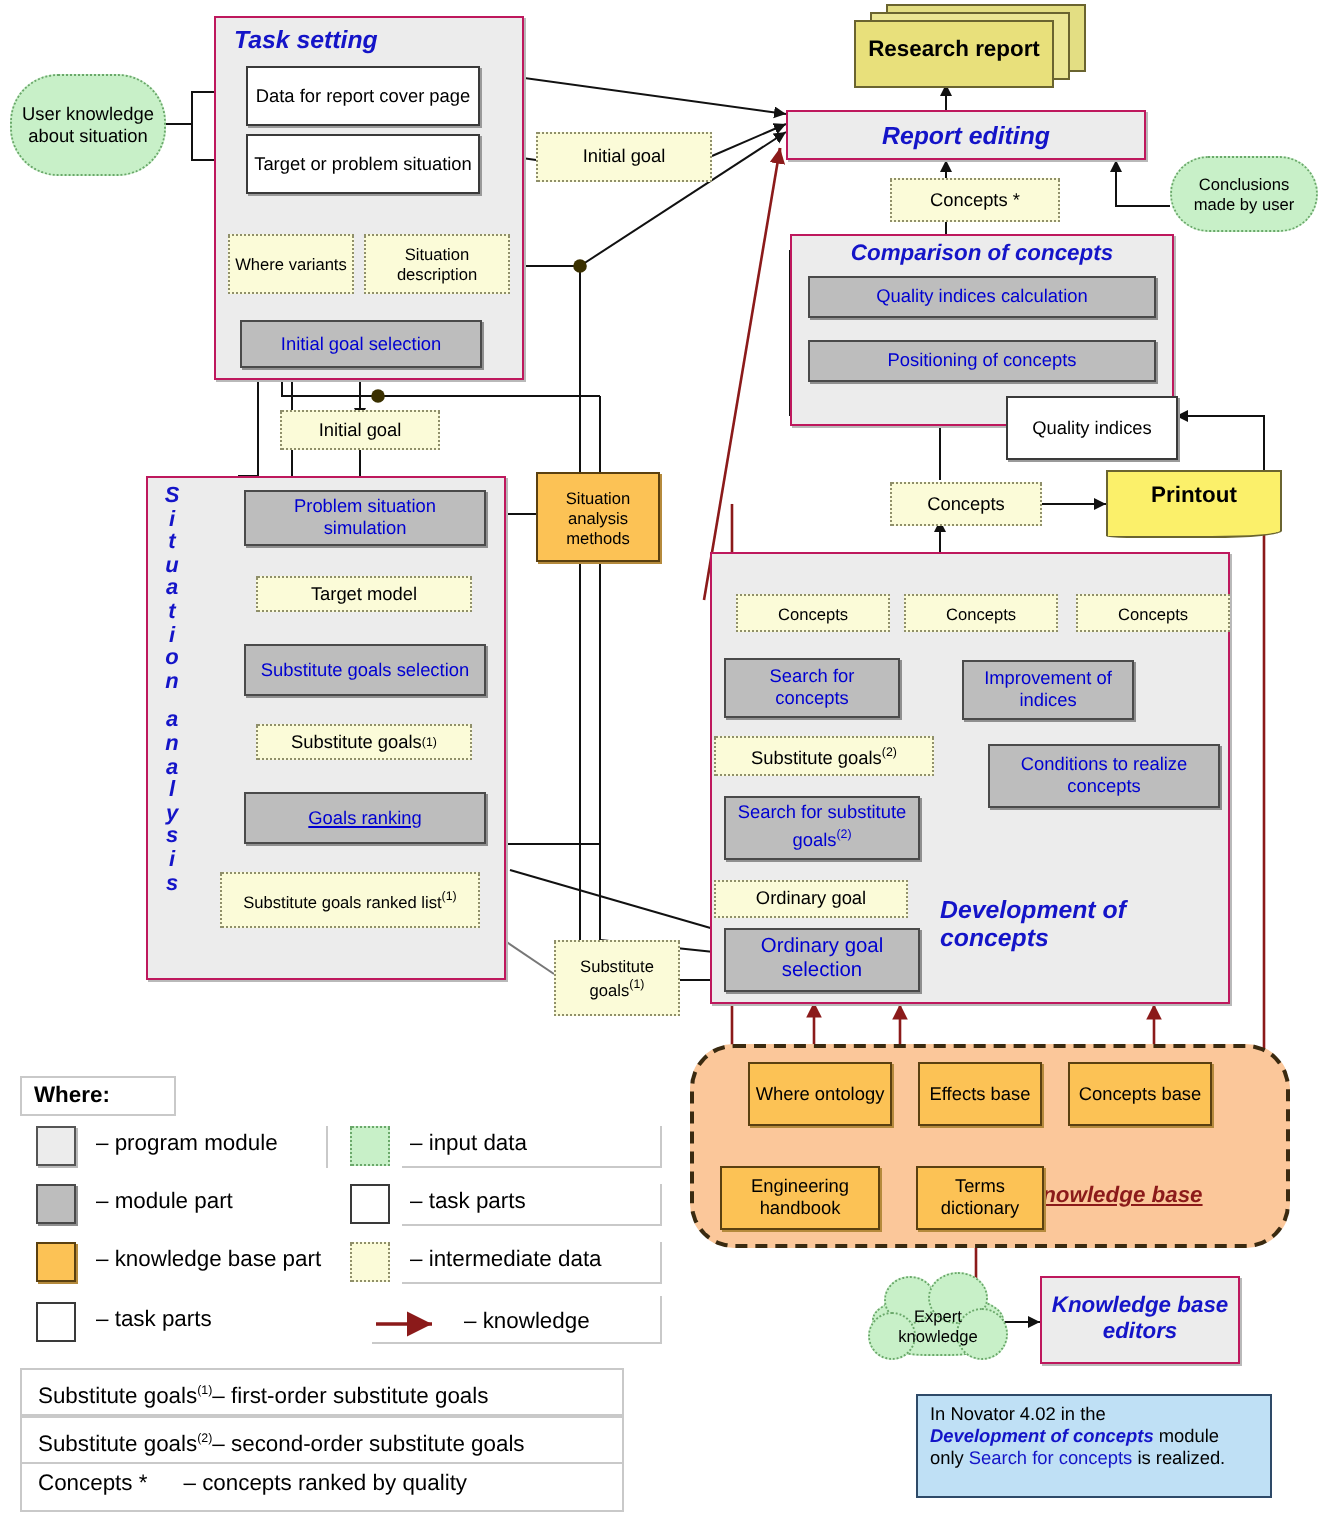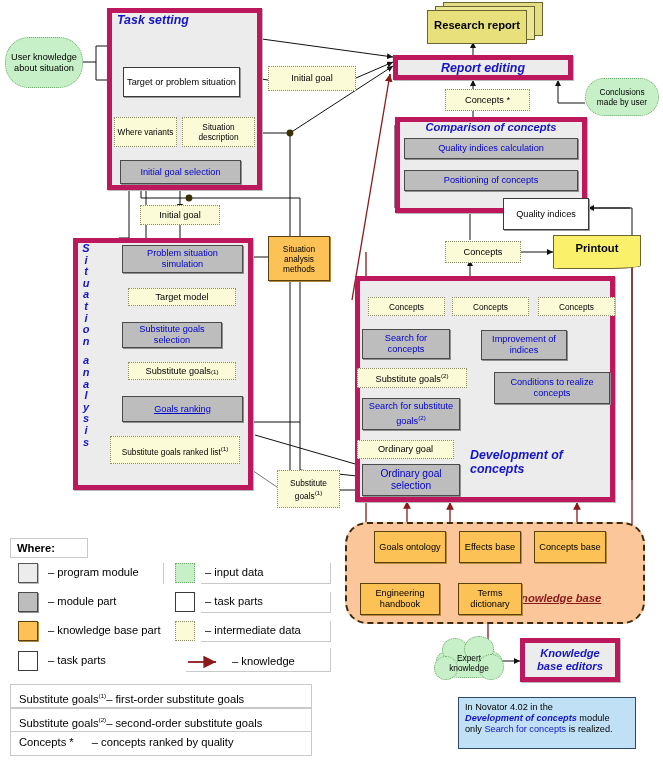--- a/index.html
+++ b/index.html
@@ -4,21 +4,21 @@
 <style>
   html,body{margin:0;padding:0;background:#ffffff;}
   body{width:663px;height:769px;position:relative;overflow:hidden;
        font-family:"Liberation Sans","DejaVu Sans",sans-serif;
        -webkit-font-smoothing:antialiased;}
   #root{position:absolute;left:0;top:0;width:663px;height:769px;}
   .abs{position:absolute;box-sizing:border-box;}
   .ctr{display:flex;align-items:center;justify-content:center;text-align:center;}
 
   
-  .module{background:#ececec;border:5px solid #be185d;box-shadow:1px 1px 0 #b9b9b9;}
+  .module{background:#ececec;border:1px solid #be185d;box-shadow:1px 1px 0 #b9b9b9;}
   .modpart{background:#bdbdbd;border:1px solid #4a4a4a;color:#0000d0;
            box-shadow:1px 1px 0 #8f8f8f;}
   .taskpart{background:#ffffff;border:1px solid #3a3a3a;color:#000;
             box-shadow:1px 1px 0 #9a9a9a;}
   .interdata{background:#fbfbd8;border:1px dotted #8f8f6a;color:#000;}
   .inputdata{background:#c8f0c8;border:1px dotted #6aa86a;color:#000;
              border-radius:24px;}
   .kbpart{background:#fcc255;border:1px solid #5a4010;color:#000;
           box-shadow:1px 1px 0 #b58a3c;}
   .secttitle{color:#1414c8;font-style:italic;font-weight:bold;}
@@ -176,20 +176,21 @@
       <circle cx="290" cy="133" r="3.4"></circle>
       <circle cx="189" cy="198" r="3.4"></circle>
       <circle cx="470" cy="288" r="3.8"></circle>
       <circle cx="366" cy="252" r="0.1"></circle>
     </g>
   </svg>
 
   <div class="abs module" style="left:107px;top:8px;width:155px;height:182px;"></div>
   <div class="abs secttitle t12" style="left:117px;top:13px;width:130px;">Task setting</div>
 
+  <div class="abs taskpart ctr t9" style="left:123px;top:33px;width:117px;height:30px;padding:0 3px;">Data for report cover page</div>
   <div class="abs taskpart ctr t9" style="left:123px;top:67px;width:117px;height:30px;padding:0 3px;">Target or problem situation</div>
 
   <div class="abs interdata ctr t8" style="left:114px;top:117px;width:63px;height:30px;padding:0 2px;">Where variants</div>
   <div class="abs interdata ctr t8" style="left:182px;top:117px;width:73px;height:30px;padding:2px 2px;">Situation description</div>
 
   <div class="abs modpart ctr t9" style="left:120px;top:160px;width:121px;height:24px;">Initial goal selection</div>
 
   <div class="abs inputdata ctr t9" style="left:5px;top:37px;width:78px;height:51px;padding:0 3px;">User knowledge about situation</div>
 
   <div class="abs interdata ctr t9" style="left:268px;top:66px;width:88px;height:25px;">Initial goal</div>
@@ -243,21 +244,21 @@
     <span>y</span>
     <span>s</span>
     <span>i</span>
     <span>s</span>
   </div>
 
   <div class="abs interdata ctr t9" style="left:140px;top:205px;width:80px;height:20px;">Initial goal</div>
 
   <div class="abs modpart ctr t9" style="left:122px;top:245px;width:121px;height:28px;padding:0 3px;">Problem situation simulation</div>
   <div class="abs interdata ctr t9" style="left:128px;top:288px;width:108px;height:18px;">Target model</div>
-  <div class="abs modpart ctr t9" style="left:122px;top:322px;width:100px;height:26px;padding:0 3px;">Substitute goals selection</div>
+  <div class="abs modpart ctr t9" style="left:122px;top:322px;width:121px;height:26px;padding:0 3px;">Substitute goals selection</div>
   <div class="abs interdata ctr t9" style="left:128px;top:362px;width:108px;height:18px;">
     <span>Substitute goals</span>
       <span class="sup">(1)</span>
   </div>
   <div class="abs modpart ctr t9" style="left:122px;top:396px;width:121px;height:26px;text-decoration:underline;">Goals ranking</div>
   <div class="abs interdata ctr t8" style="left:110px;top:436px;width:130px;height:28px;padding:0 3px;">
     <span><span>Substitute goals ranked list</span><span class="sup">(1)</span></span>
   </div>
 
   <div class="abs kbpart ctr t8" style="left:268px;top:236px;width:62px;height:45px;padding:0 2px;">Situation analysis methods</div>
@@ -286,21 +287,21 @@
   </div>
 
   <div class="abs interdata ctr t9" style="left:357px;top:440px;width:97px;height:19px;">Ordinary goal</div>
   <div class="abs modpart ctr t10" style="left:362px;top:464px;width:98px;height:32px;padding:0 3px;">Ordinary goal selection</div>
 
   <div class="abs" style="left:345px;top:522px;width:300px;height:102px;background:#fbc79a;
                            border:2px dashed #3a2a10;border-radius:22px;"></div>
   <div class="abs t11" style="left:513px;top:592px;width:120px;color:#8b1a1a;font-style:italic;font-weight:bold;
                                text-decoration:underline;">Knowledge base</div>
 
-  <div class="abs kbpart ctr t9" style="left:374px;top:531px;width:72px;height:32px;padding:0 2px;">Goals ontology</div>
+  <div class="abs kbpart ctr t9" style="left:374px;top:531px;width:72px;height:32px;padding:0 2px;">Where ontology</div>
   <div class="abs kbpart ctr t9" style="left:459px;top:531px;width:62px;height:32px;padding:0 2px;">Effects base</div>
   <div class="abs kbpart ctr t9" style="left:534px;top:531px;width:72px;height:32px;padding:0 2px;">Concepts base</div>
   <div class="abs kbpart ctr t9" style="left:360px;top:583px;width:80px;height:32px;padding:0 2px;">Engineering handbook</div>
   <div class="abs kbpart ctr t9" style="left:458px;top:583px;width:64px;height:32px;padding:0 2px;">Terms dictionary</div>
 
   <div class="abs" style="left:434px;top:636px;width:72px;height:48px;">
     <div class="abs" style="left:2px;top:12px;width:66px;height:30px;background:#c8f0c8;border:1px dotted #6aa86a;border-radius:40%;"></div>
     <div class="abs" style="left:8px;top:2px;width:26px;height:24px;background:#c8f0c8;border:1px dotted #6aa86a;border-radius:50%;"></div>
     <div class="abs" style="left:30px;top:0px;width:30px;height:26px;background:#c8f0c8;border:1px dotted #6aa86a;border-radius:50%;"></div>
     <div class="abs" style="left:0px;top:20px;width:24px;height:24px;background:#c8f0c8;border:1px dotted #6aa86a;border-radius:50%;"></div>

